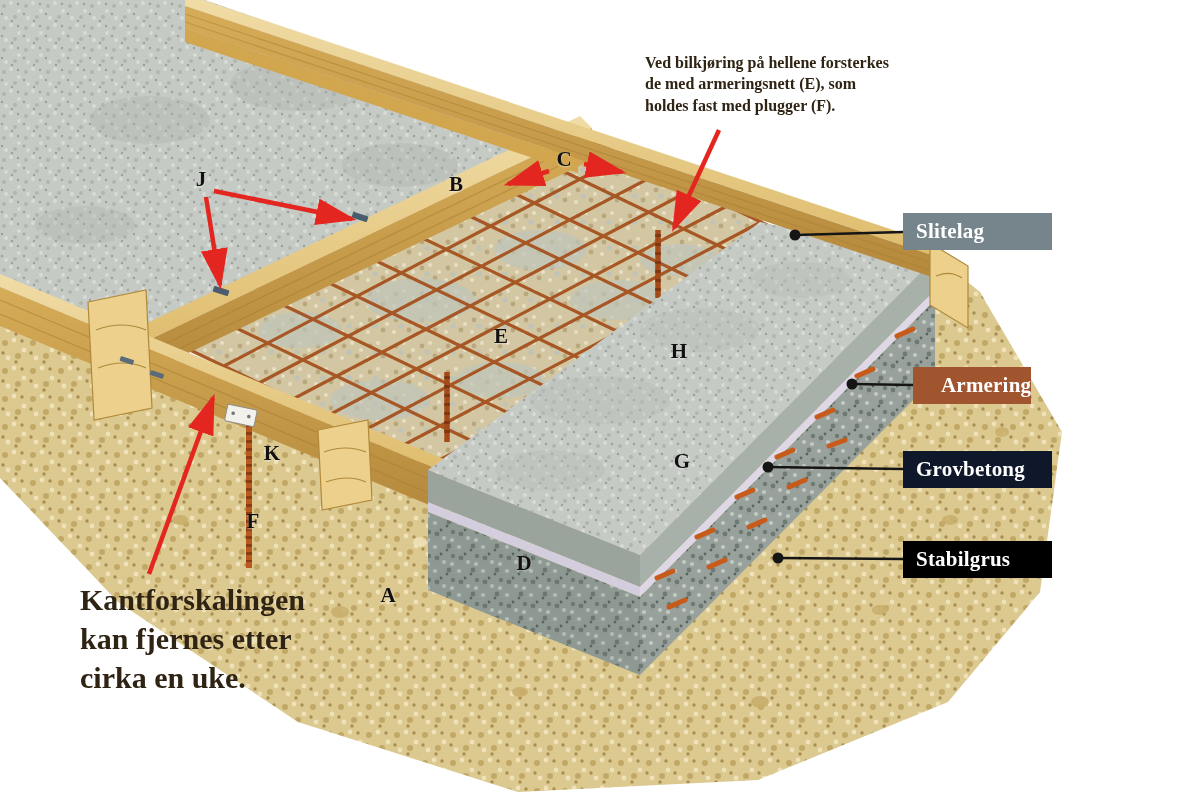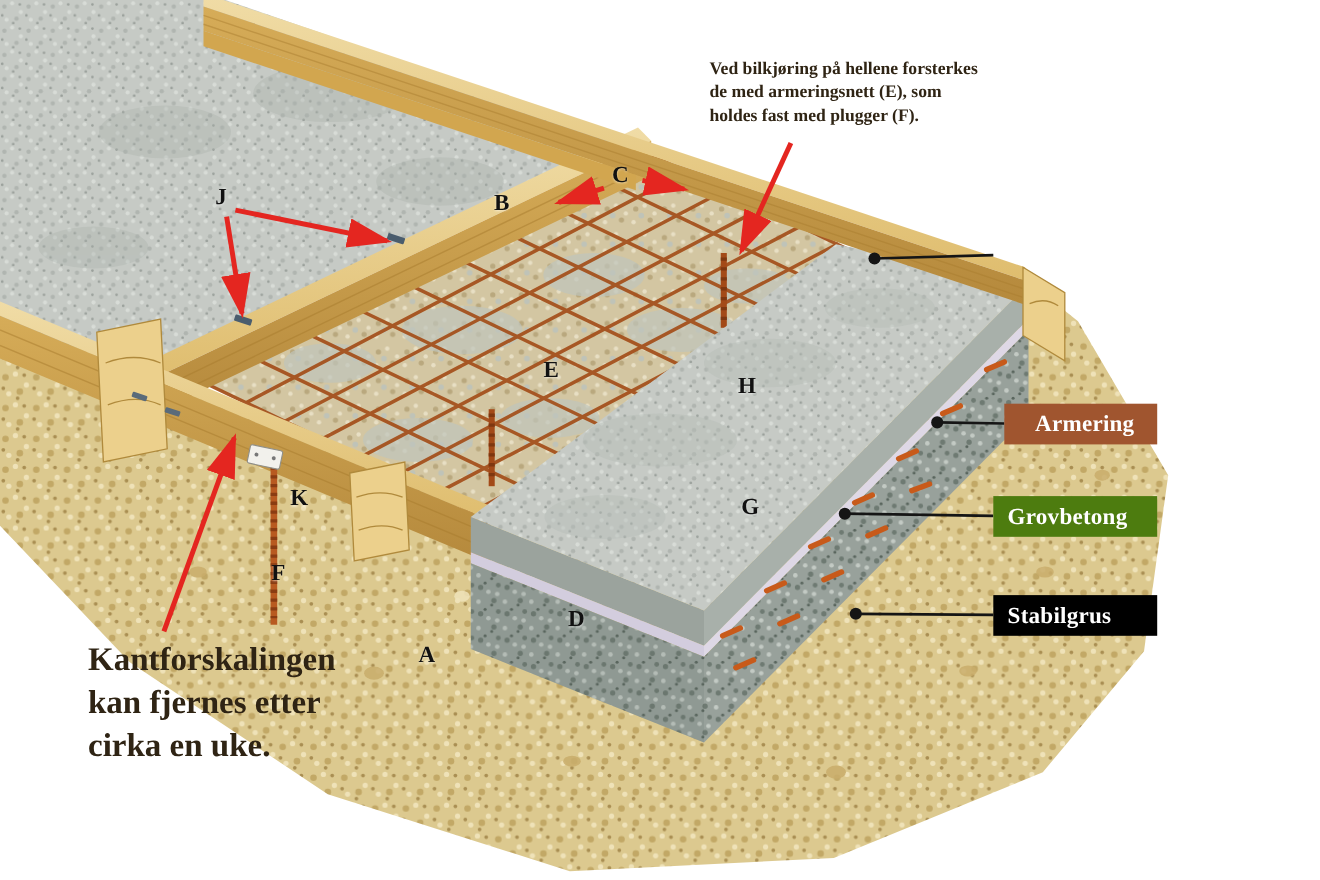--- a/index.html
+++ b/index.html
@@ -256,22 +256,23 @@
     </g>
   </svg>
 
   <div class="note note-top">Ved bilkjøring på hellene forsterkes
 de med armeringsnett (E), som
 holdes fast med plugger (F).</div>
   <div class="note note-bottom">Kantforskalingen
 kan fjernes etter
 cirka en uke.</div>
 
-  <div class="badge" style="left: 913px; top: 367px; width: 139px; background: rgb(160, 85, 47); padding-left: 28px;">Armering</div>
-  <div class="badge" style="left: 903px; top: 451px; background: #4d7c0f;">Grovbetong</div>
+  <div class="badge" style="left: 903px; top: 213px; background: rgb(118, 133, 140);">Slitelag</div>
+  <div class="badge" style="left: 913px; top: 367px; width: 118px; background: rgb(160, 85, 47); padding-left: 28px;">Armering</div>
+  <div class="badge" style="left: 903px; top: 451px; background: #0f172a;">Grovbetong</div>
   <div class="badge" style="left: 903px; top: 541px; background: #000000;">Stabilgrus</div>
 
   <div>
       <span class="part-label" style="left: 201px; top: 179px;">J</span>
       <span class="part-label" style="left: 456px; top: 184px;">B</span>
       <span class="part-label" style="left: 564px; top: 159px;">C</span>
       <span class="part-label" style="left: 501px; top: 336px;">E</span>
       <span class="part-label" style="left: 679px; top: 351px;">H</span>
       <span class="part-label" style="left: 682px; top: 461px;">G</span>
       <span class="part-label" style="left: 524px; top: 563px;">D</span>

